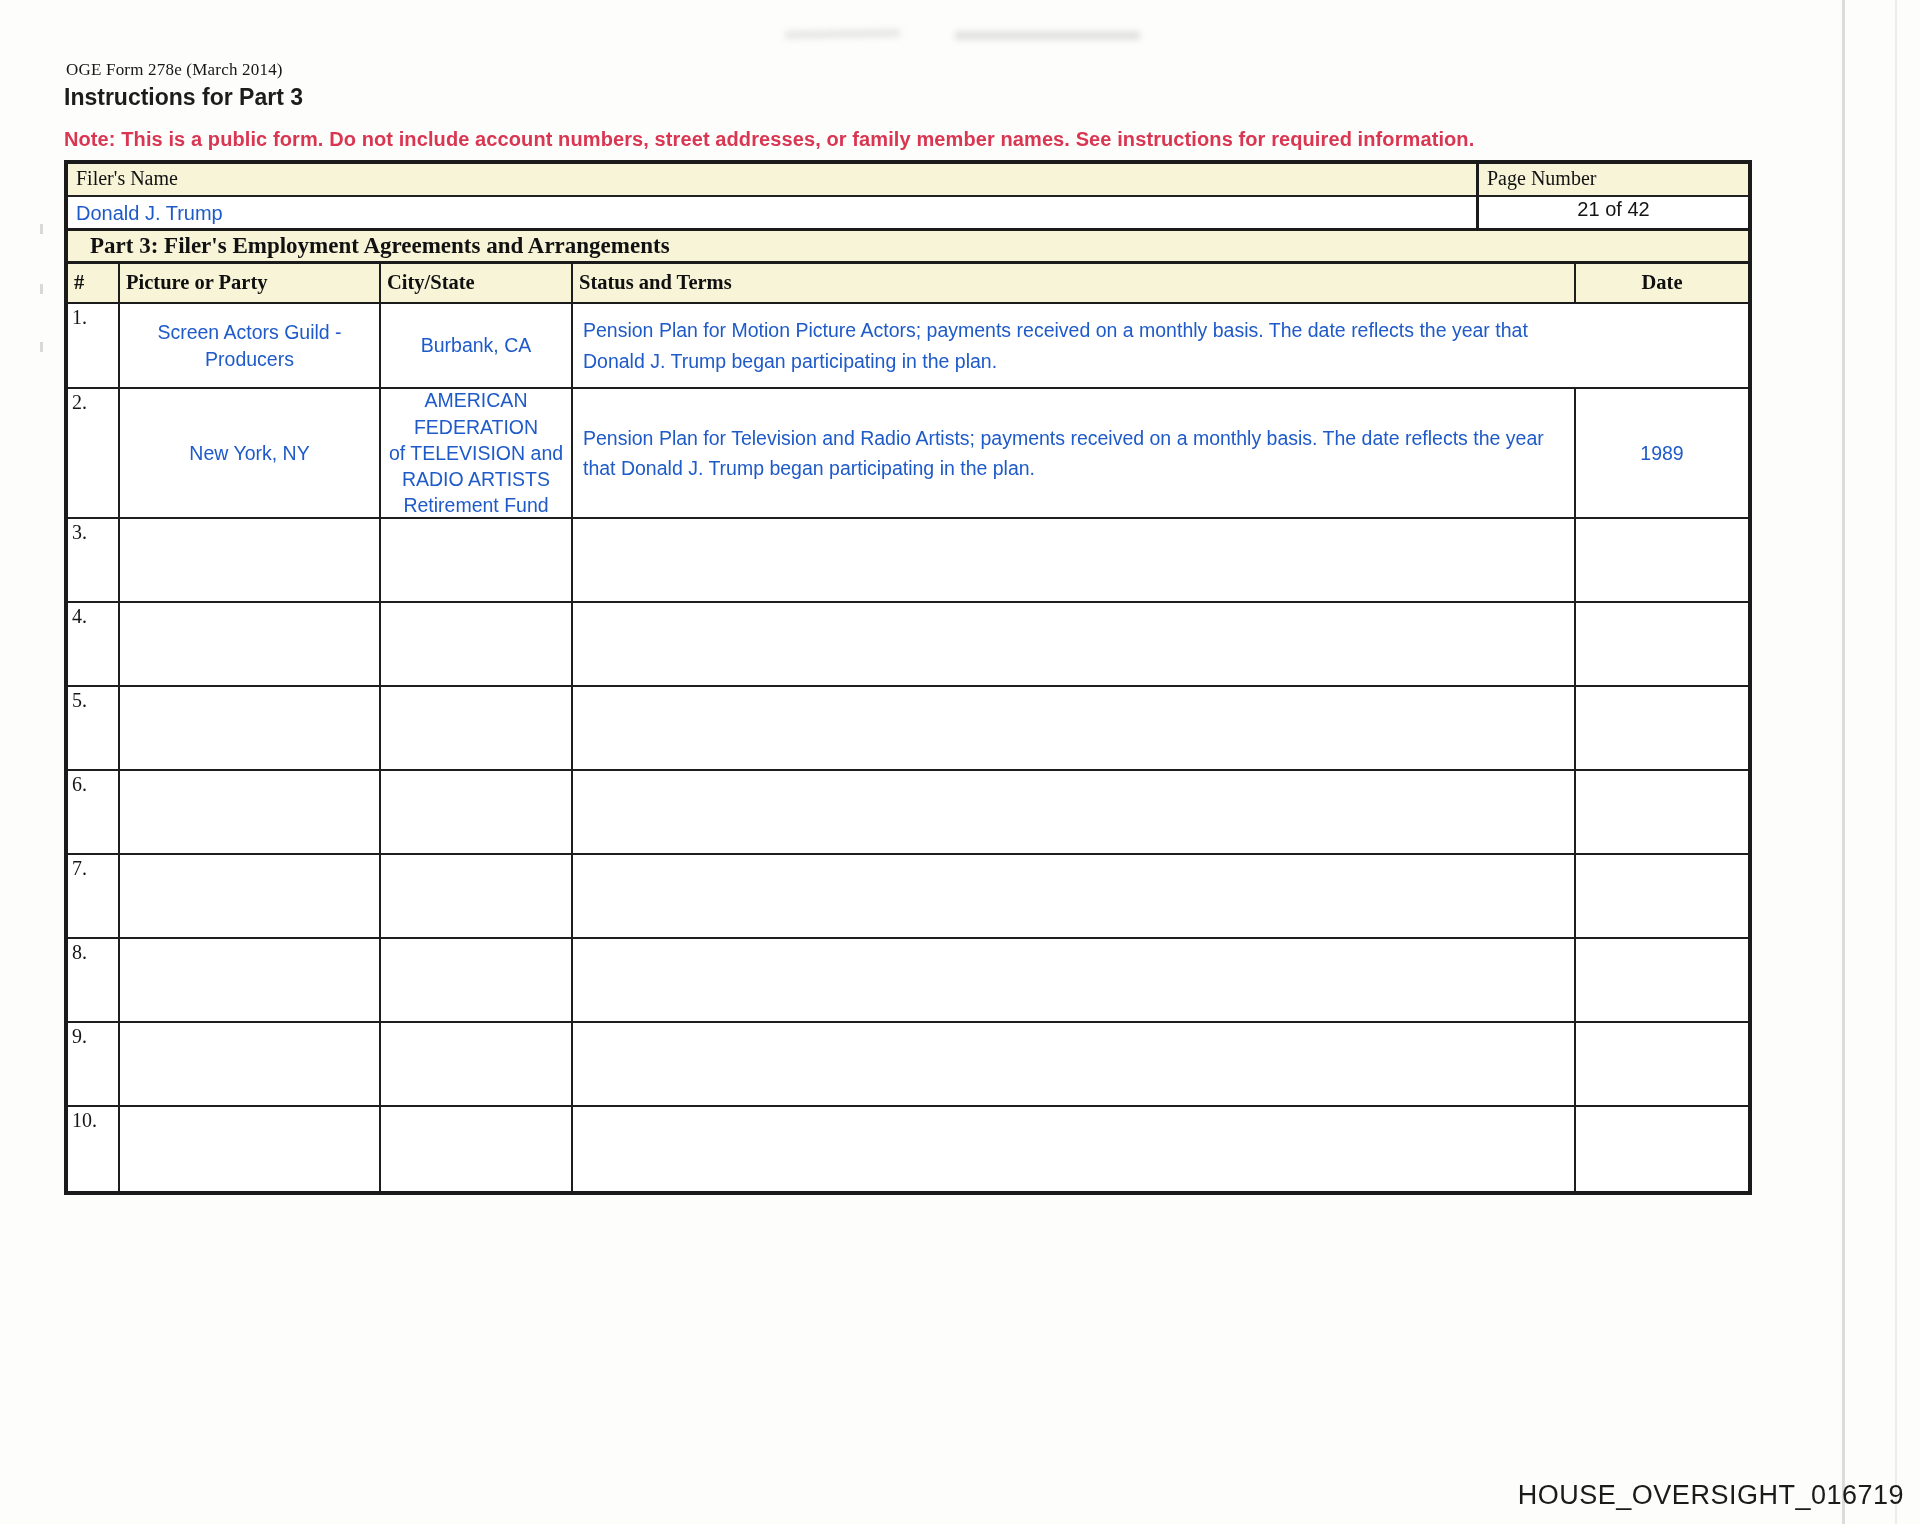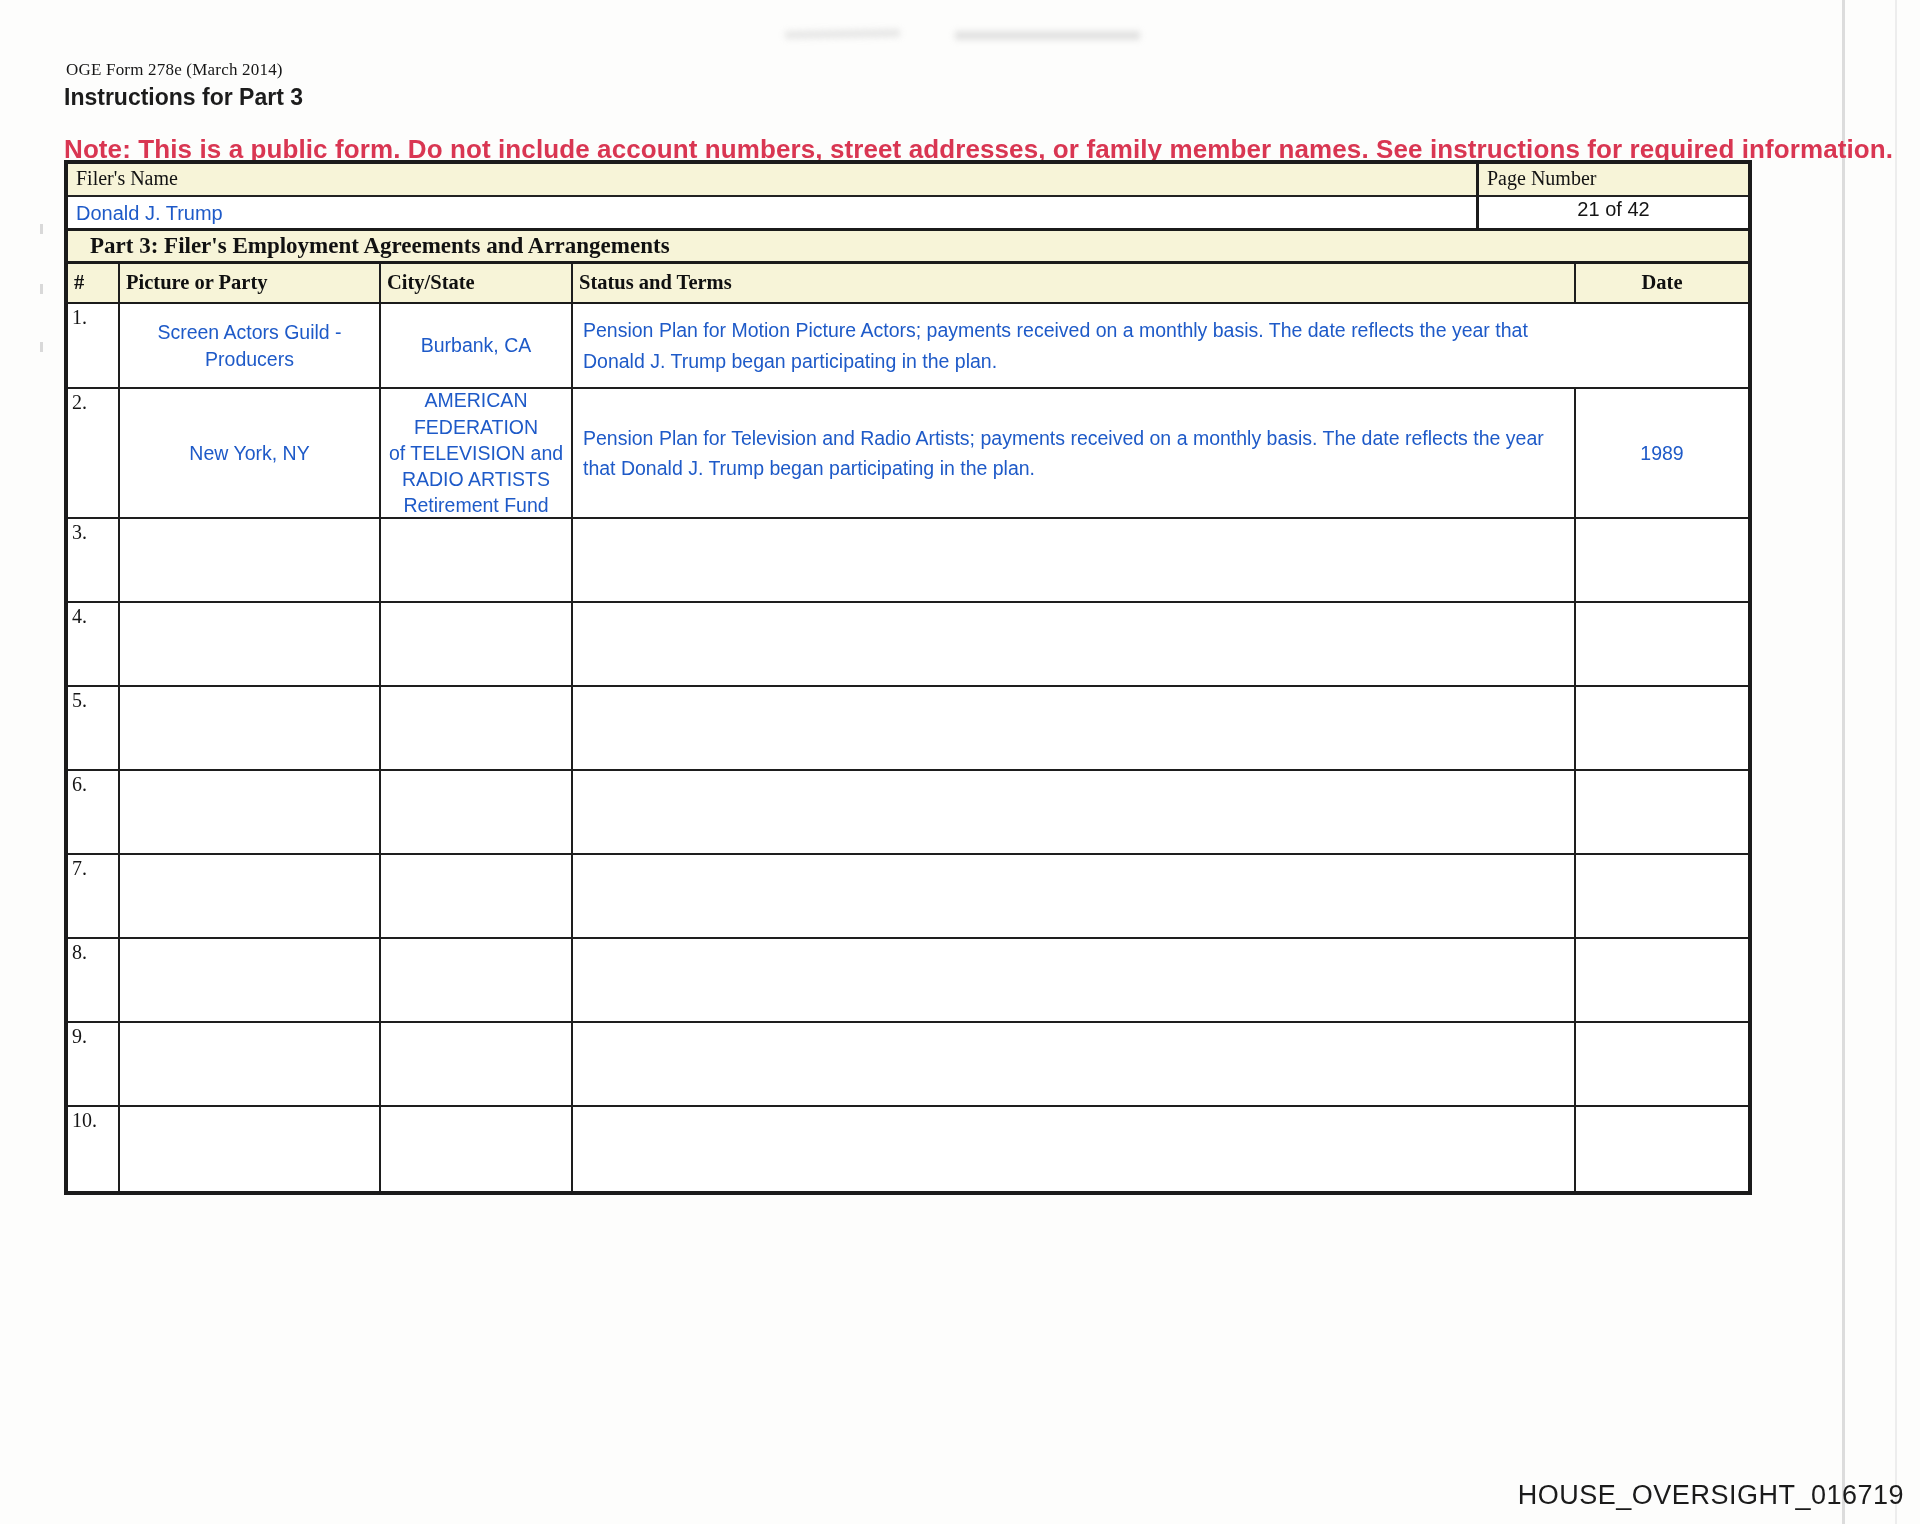--- a/index.html
+++ b/index.html
@@ -23,22 +23,22 @@
   .form-id {
     position:absolute; left:66px; top:60px;
     font-family:"Liberation Serif", serif;
     font-size:17px; color:#161616; letter-spacing:.2px;
   }
   .instructions-title {
     position:absolute; left:64px; top:84px;
     font-size:23px; font-weight:600; color:#1c1c1c;
   }
   .public-note {
-    position:absolute; left:64px; top:134px;
-    font-size:26px; font-weight:600; color:#d93652;
+    position:absolute; left:64px; top:128px;
+    font-size:20px; font-weight:600; color:#d93652;
     letter-spacing:.1px; white-space:nowrap;
   }
 
   
   .form-box {
     position:absolute; left:64px; top:160px; width:1688px;
     border:4px solid #1b1b1b;
     background:#ffffff;
   }
   .info-grid { display:grid; grid-template-columns:1fr 272px; }

